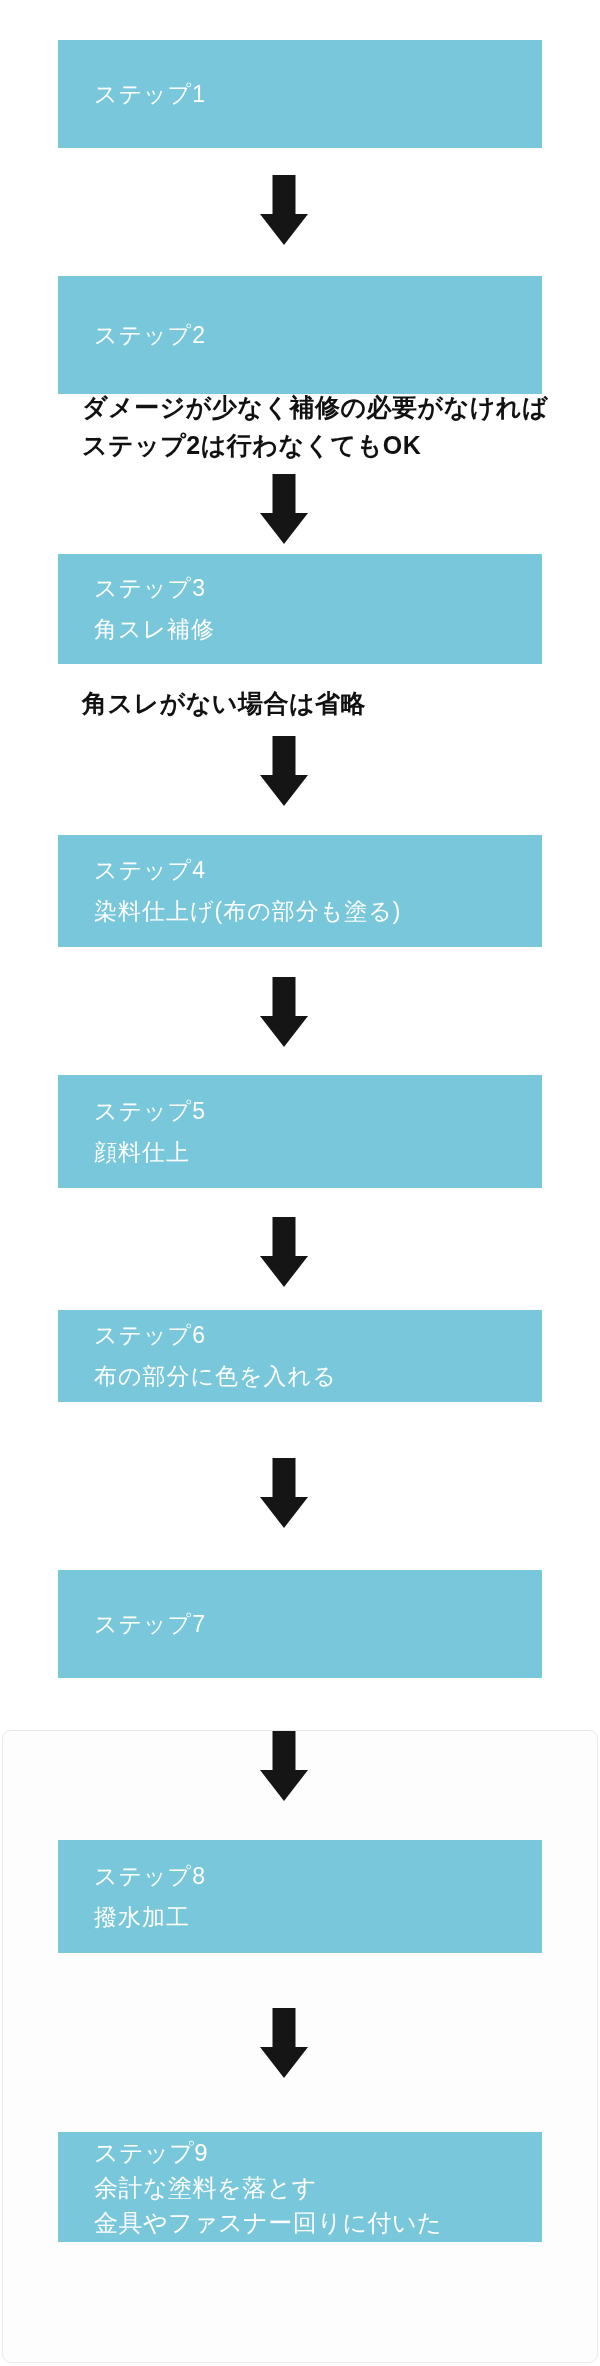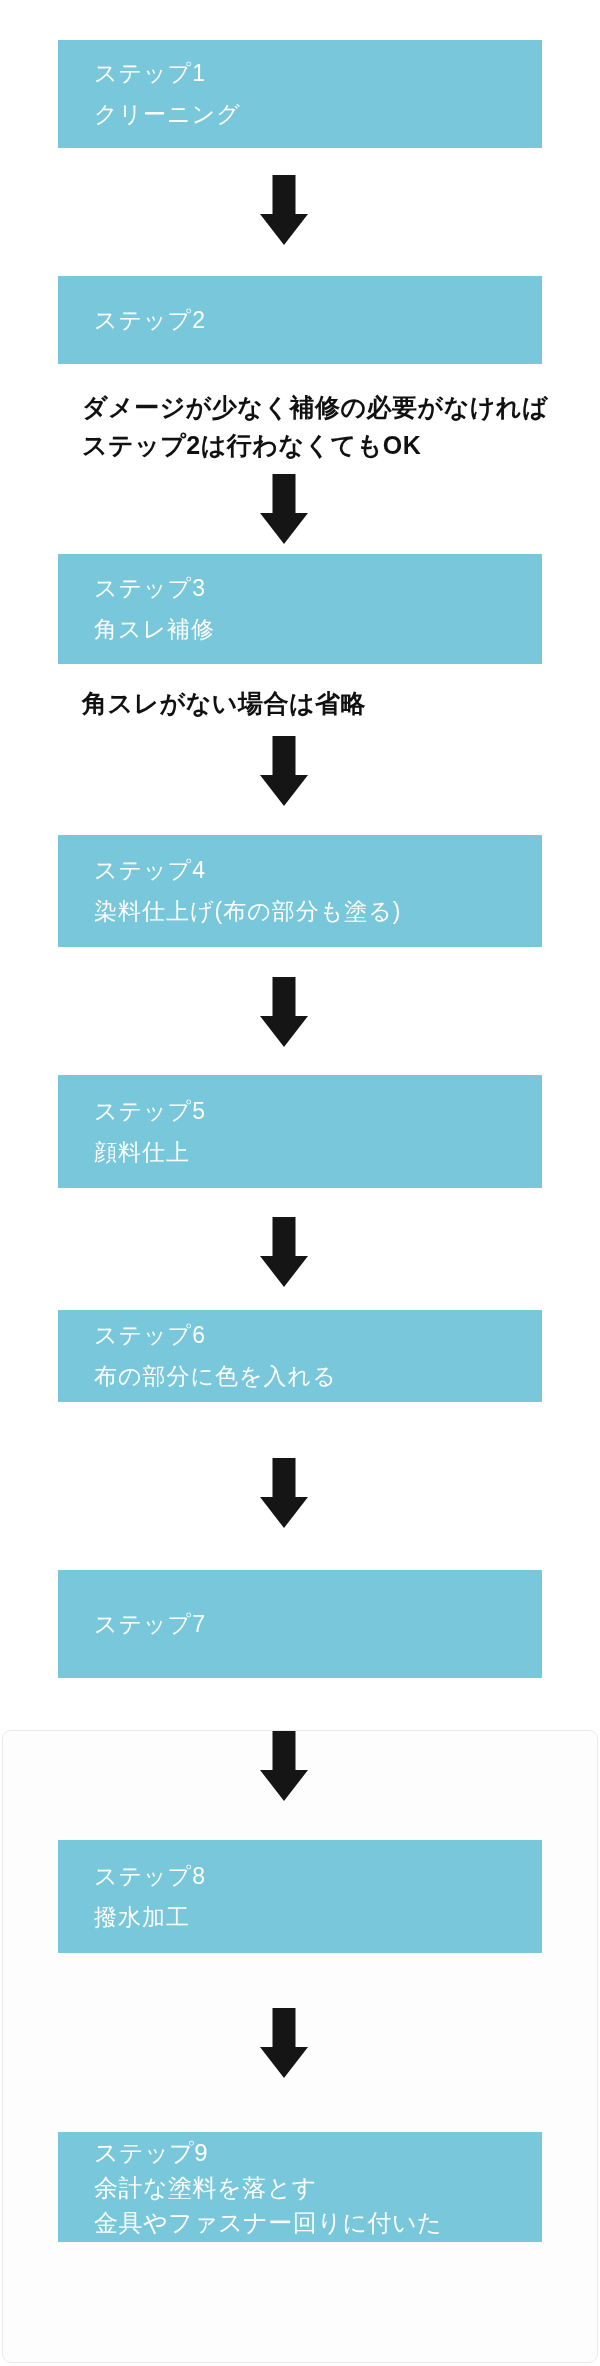--- a/index.html
+++ b/index.html
@@ -55,31 +55,30 @@
 </style>
 </head>
 <body>
 
 <div class="stage">
 
   <div class="card-outline"></div>
 
   <section class="step" style="top:40px;height:108px;">
     <div>ステップ1</div>
-    <div>クリーニング</div>
   </section>
 
   <div class="arrow" style="top:175px;">
     <svg viewBox="0 0 48 70" xmlns="http://www.w3.org/2000/svg" aria-hidden="true">
       <rect x="12.5" y="0" width="23" height="41" fill="currentColor"></rect>
       <polygon points="0,39 48,39 24,70" fill="currentColor"></polygon>
     </svg>
   </div>
 
-  <section class="step" style="top:276px;height:88px;">
+  <section class="step" style="top:276px;height:118px;">
     <div>ステップ2</div>
   </section>
 
   <p class="note" style="top:388px;">
     <span>ダメージが少なく補修の必要がなければ</span><br>
     <span>ステップ2は行わなくてもOK</span>
   </p>
 
   <div class="arrow" style="top:474px;">
     <svg viewBox="0 0 48 70" xmlns="http://www.w3.org/2000/svg" aria-hidden="true">

